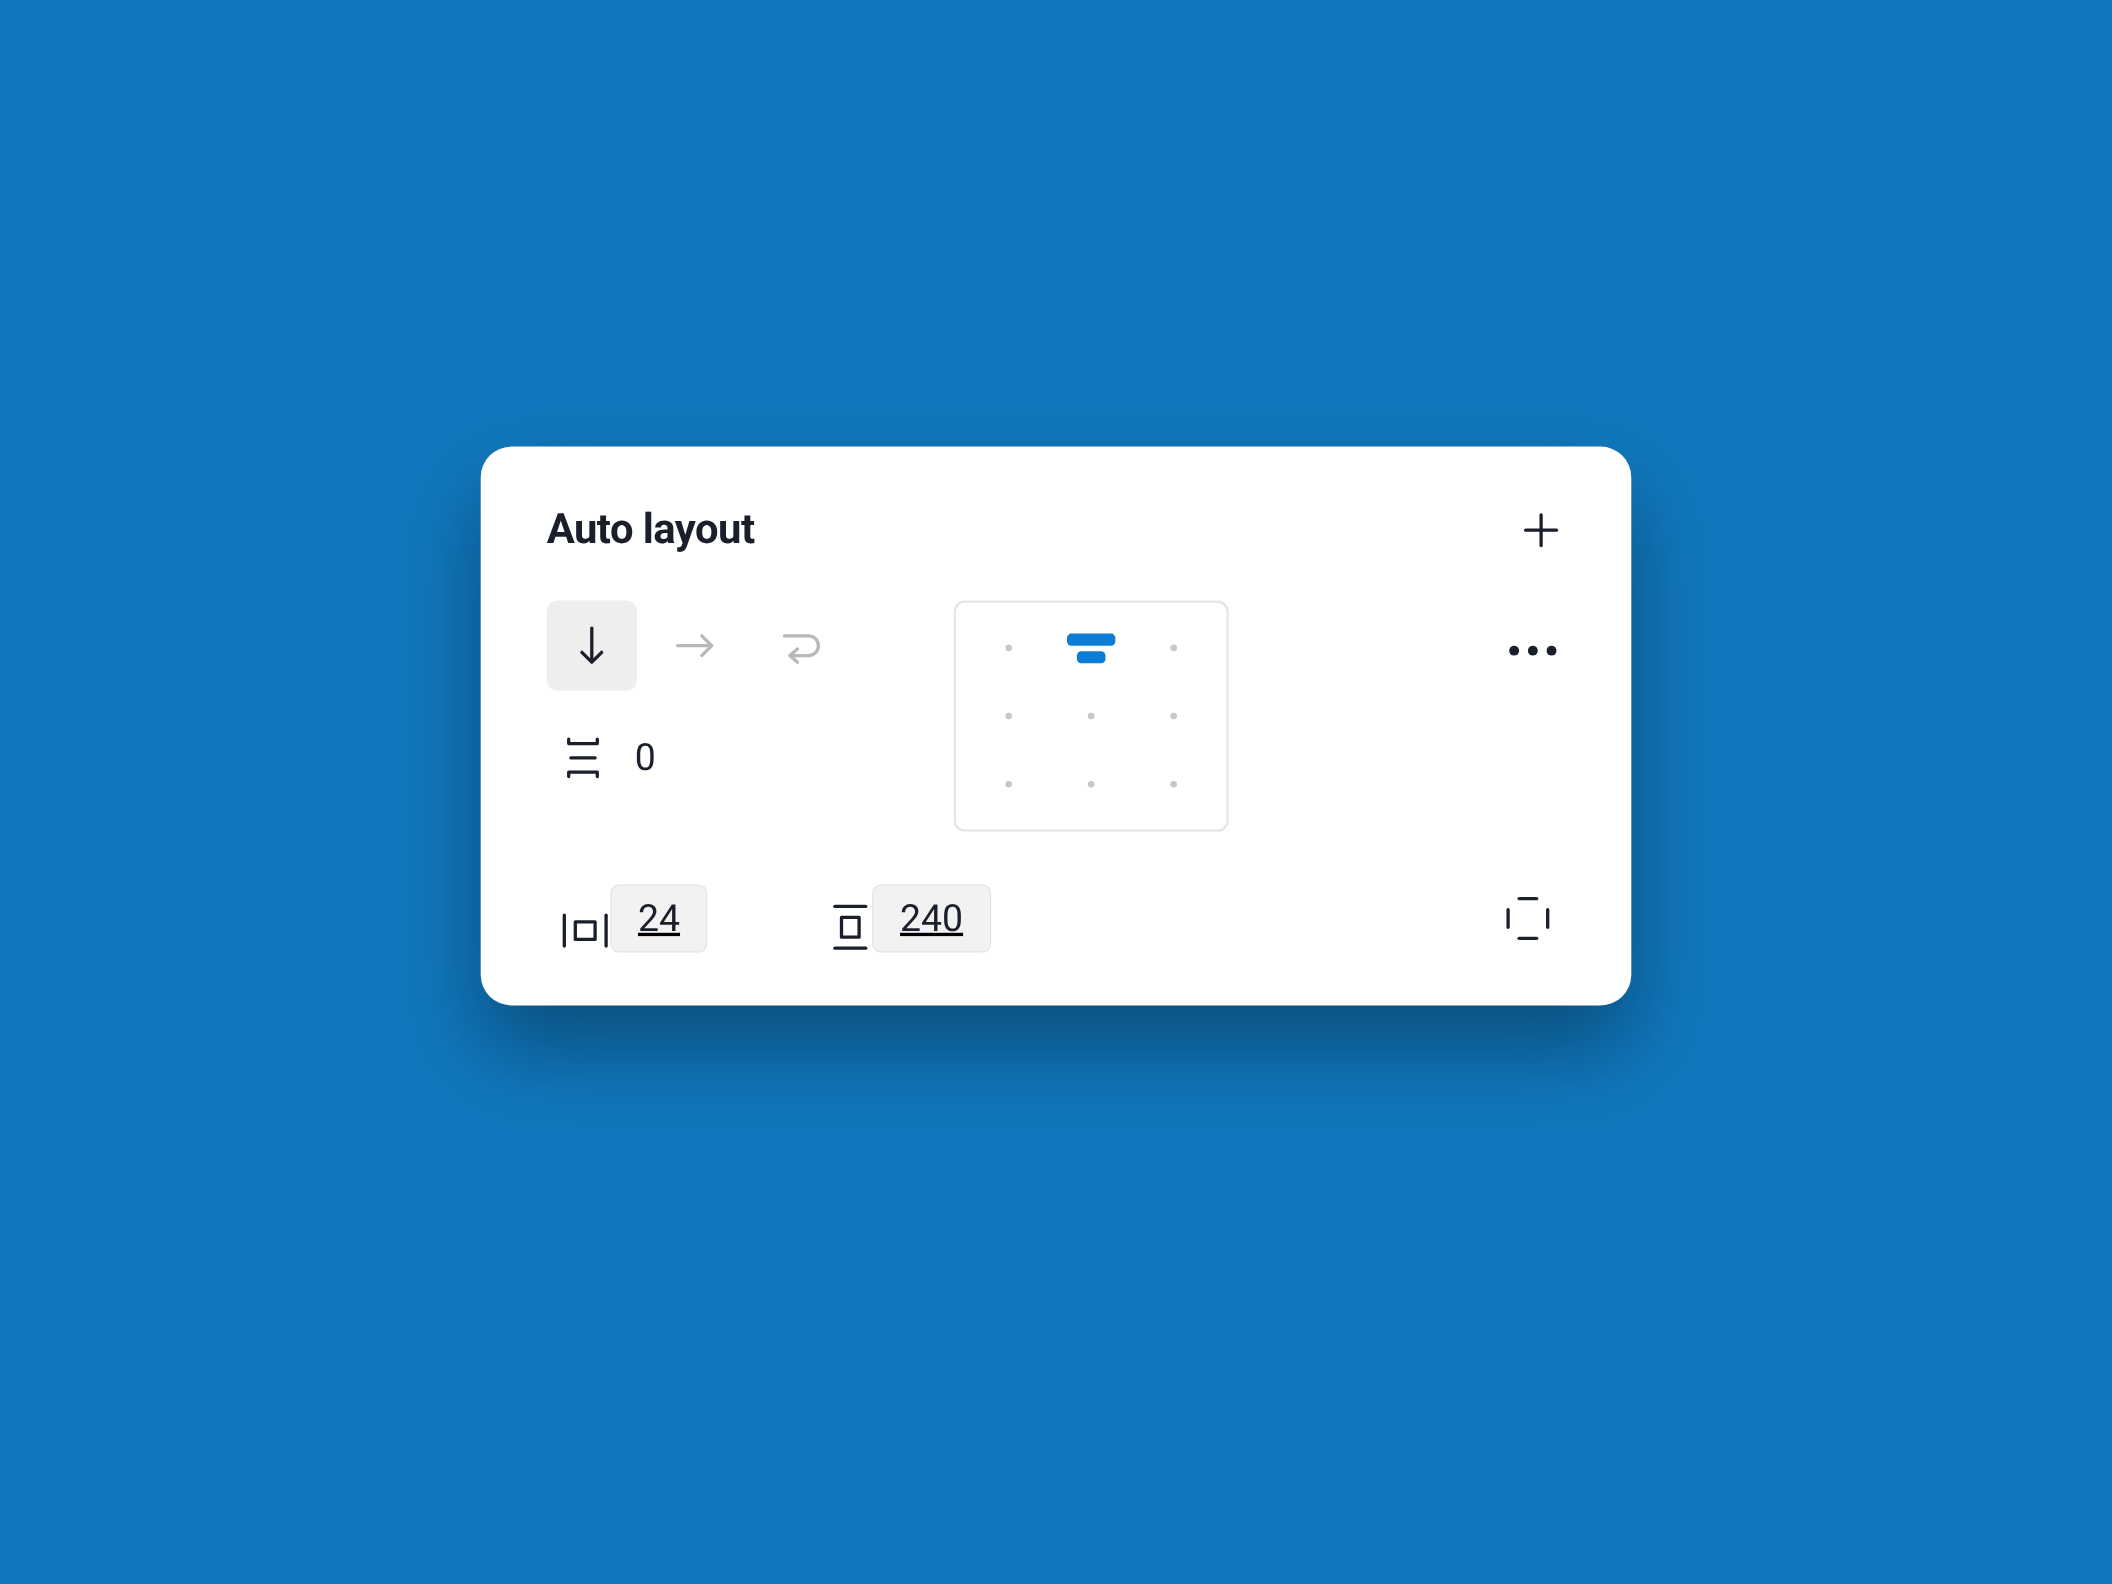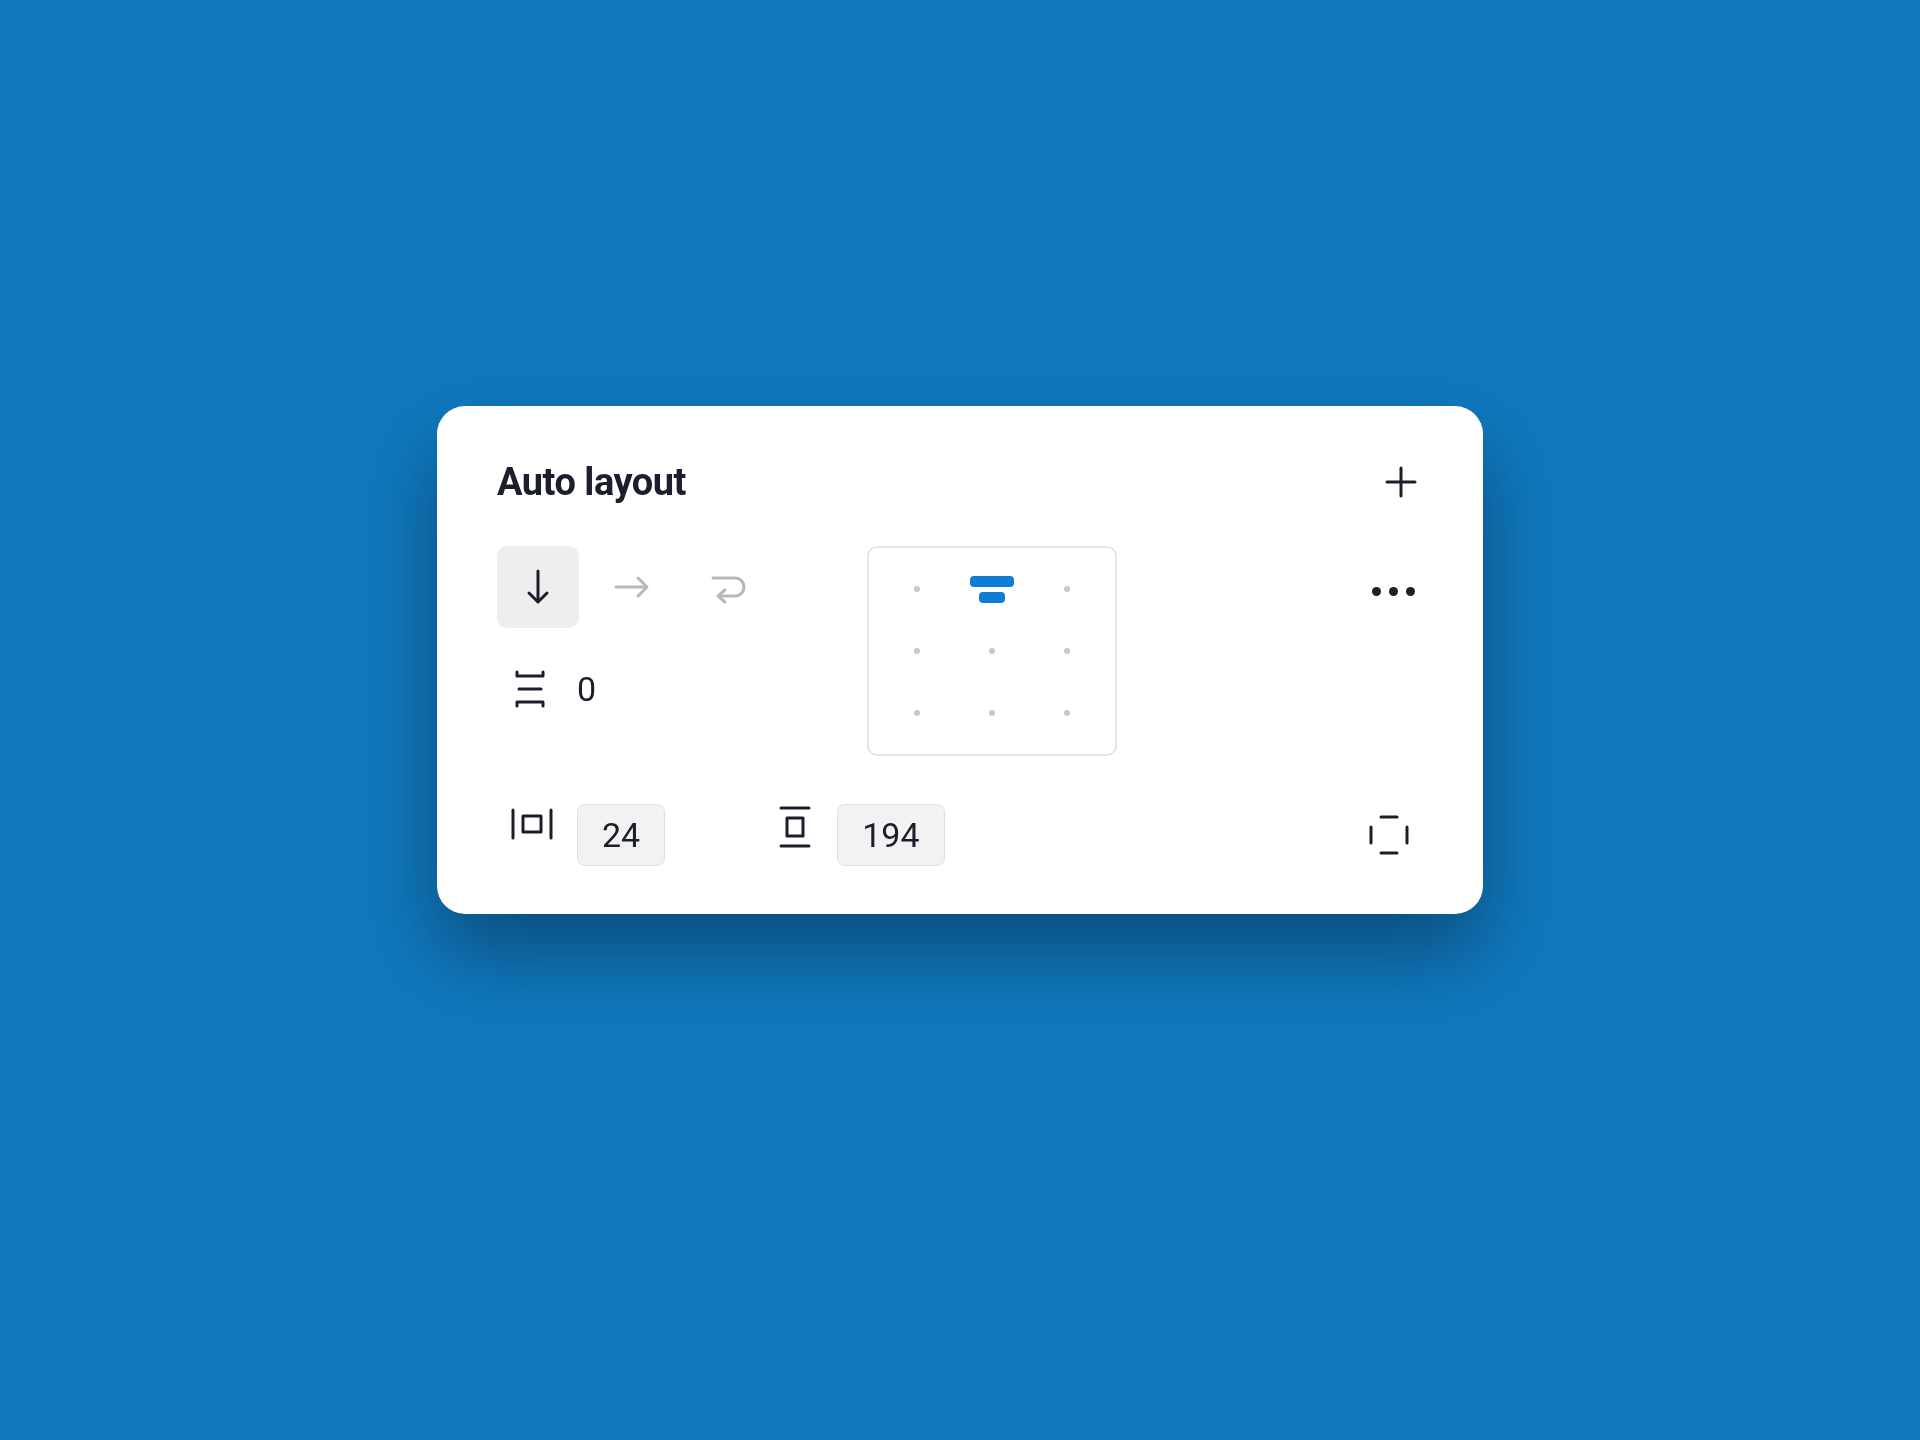--- a/index.html
+++ b/index.html
@@ -147,22 +147,22 @@
       background: #1a1f2b;
     }
     .padding-row {
       display: flex;
       align-items: center;
       margin-top: 48px;
       padding-left: 12px;
     }
     .padding-group {
       display: flex;
-      align-items: flex-start;
-      gap: 22px;
+      align-items: flex-end;
+      text-decoration: underline;
     }
     .value-box {
       background: #f2f2f2;
       border: 1px solid #e0e0e0;
       border-radius: 8px;
       padding: 10px 24px;
       font-size: 34px;
       color: #1a1f2b;
       min-width: 80px;
       text-align: center;
@@ -289,21 +289,21 @@
     <div style="width:110px;"></div>
 
     <div class="padding-group">
       <div class="pad-icon">
         <svg width="40" height="46" viewBox="0 0 40 46">
           <line x1="6" y1="4" x2="34" y2="4" stroke="currentColor" stroke-width="3" stroke-linecap="round"></line>
           <rect x="12" y="14" width="16" height="18" fill="none" stroke="currentColor" stroke-width="3" stroke-linejoin="round"></rect>
           <line x1="6" y1="42" x2="34" y2="42" stroke="currentColor" stroke-width="3" stroke-linecap="round"></line>
         </svg>
       </div>
-      <div class="value-box">194</div>
+      <div class="value-box">240</div>
     </div>
 
     <div class="spacer-flex"></div>
 
     <div class="indiv-pad-btn">
       <svg width="48" height="48" viewBox="0 0 48 48">
         <line x1="16" y1="6" x2="32" y2="6" stroke="currentColor" stroke-width="3" stroke-linecap="round"></line>
         <line x1="16" y1="42" x2="32" y2="42" stroke="currentColor" stroke-width="3" stroke-linecap="round"></line>
         <line x1="6" y1="16" x2="6" y2="32" stroke="currentColor" stroke-width="3" stroke-linecap="round"></line>
         <line x1="42" y1="16" x2="42" y2="32" stroke="currentColor" stroke-width="3" stroke-linecap="round"></line>

